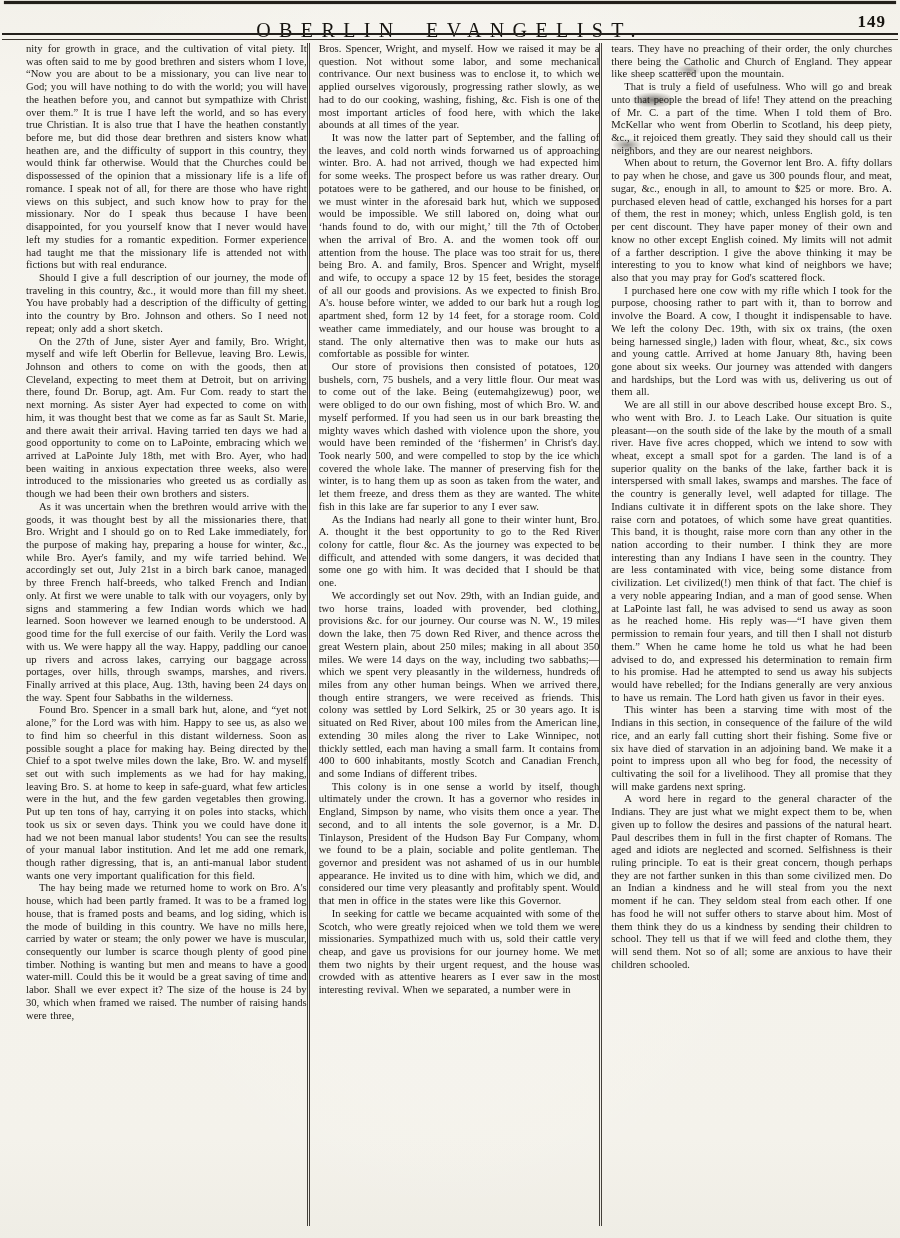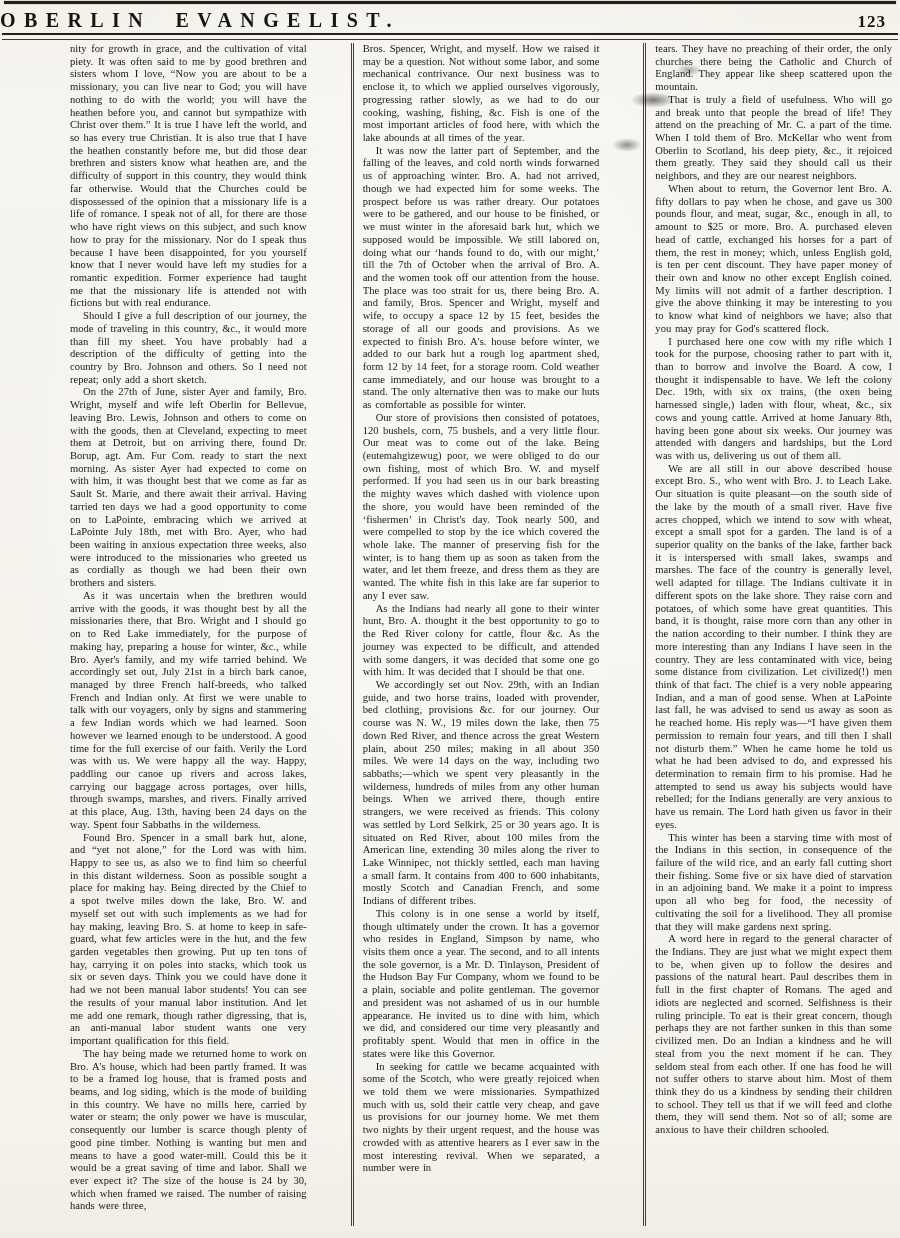--- a/index.html
+++ b/index.html
@@ -36,26 +36,26 @@
   }
   .rule-bottom {
     position: absolute;
     bottom: 0px; left: 2px; right: 2px;
     height: 4px;
     border-top: 2px solid #23201b;
     border-bottom: 1px solid #3a362f;
   }
   .masthead-title {
     display: block;
-    text-align: left;
+    text-align: center;
     font-size: 20px;
-    font-weight: bold;
+    font-weight: normal;
     letter-spacing: 0.42em;
     word-spacing: 0.55em;
-    padding-top: 5px;
+    padding-top: 15px;
     font-family: "Liberation Serif", "DejaVu Serif", serif;
   }
   .page-number {
     position: absolute;
     right: 14px;
     top: 12px;
     font-size: 17px;
     font-weight: bold;
     letter-spacing: 1px;
   }
@@ -64,21 +64,20 @@
     display: flex;
     align-items: stretch;
     box-sizing: border-box;
     padding: 3px 8px 6px 26px;
     height: 1192px;
   }
   .col {
     flex: 1 1 0;
     min-width: 0;
     box-sizing: border-box;
-    margin-left: 44px;
   }
   .col + .col {
     border-left: 3px double #44403a;
     padding-left: 9px;
   }
   .col p {
     margin: 0;
     font-size: 10.6px;
     line-height: 12.72px;
     text-align: justify;
@@ -109,21 +108,21 @@
   }
 </style>
 </head>
 <body>
 
 <div class="page">
 
   <div class="masthead">
     <div class="rule-top"></div>
     <span class="masthead-title">OBERLIN EVANGELIST.</span>
-    <span class="page-number">123</span>
+    <span class="page-number">149</span>
     <div class="rule-bottom"></div>
   </div>
 
   <div class="columns">
     <div class="col">
         <p>nity for growth in grace, and the cultivation of vital piety. It was often said to me by good brethren and sisters whom I love, “Now you are about to be a missionary, you can live near to God; you will have nothing to do with the world; you will have the heathen before you, and cannot but sympathize with Christ over them.” It is true I have left the world, and so has every true Christian. It is also true that I have the heathen constantly before me, but did those dear brethren and sisters know what heathen are, and the difficulty of support in this country, they would think far otherwise. Would that the Churches could be dispossessed of the opinion that a missionary life is a life of romance. I speak not of all, for there are those who have right views on this subject, and such know how to pray for the missionary. Nor do I speak thus because I have been disappointed, for you yourself know that I never would have left my studies for a romantic expedition. Former experience had taught me that the missionary life is attended not with fictions but with real endurance.</p>
         <p>Should I give a full description of our journey, the mode of traveling in this country, &amp;c., it would more than fill my sheet. You have probably had a description of the difficulty of getting into the country by Bro. Johnson and others. So I need not repeat; only add a short sketch.</p>
         <p>On the 27th of June, sister Ayer and family, Bro. Wright, myself and wife left Oberlin for Bellevue, leaving Bro. Lewis, Johnson and others to come on with the goods, then at Cleveland, expecting to meet them at Detroit, but on arriving there, found Dr. Borup, agt. Am. Fur Com. ready to start the next morning. As sister Ayer had expected to come on with him, it was thought best that we come as far as Sault St. Marie, and there await their arrival. Having tarried ten days we had a good opportunity to come on to LaPointe, embracing which we arrived at LaPointe July 18th, met with Bro. Ayer, who had been waiting in anxious expectation three weeks, also were introduced to the missionaries who greeted us as cordially as though we had been their own brothers and sisters.</p>
         <p>As it was uncertain when the brethren would arrive with the goods, it was thought best by all the missionaries there, that Bro. Wright and I should go on to Red Lake immediately, for the purpose of making hay, preparing a house for winter, &amp;c., while Bro. Ayer's family, and my wife tarried behind. We accordingly set out, July 21st in a birch bark canoe, managed by three French half-breeds, who talked French and Indian only. At first we were unable to talk with our voyagers, only by signs and stammering a few Indian words which we had learned. Soon however we learned enough to be understood. A good time for the full exercise of our faith. Verily the Lord was with us. We were happy all the way. Happy, paddling our canoe up rivers and across lakes, carrying our baggage across portages, over hills, through swamps, marshes, and rivers. Finally arrived at this place, Aug. 13th, having been 24 days on the way. Spent four Sabbaths in the wilderness.</p>
         <p>Found Bro. Spencer in a small bark hut, alone, and “yet not alone,” for the Lord was with him. Happy to see us, as also we to find him so cheerful in this distant wilderness. Soon as possible sought a place for making hay. Being directed by the Chief to a spot twelve miles down the lake, Bro. W. and myself set out with such implements as we had for hay making, leaving Bro. S. at home to keep in safe-guard, what few articles were in the hut, and the few garden vegetables then growing. Put up ten tons of hay, carrying it on poles into stacks, which took us six or seven days. Think you we could have done it had we not been manual labor students! You can see the results of your manual labor institution. And let me add one remark, though rather digressing, that is, an anti-manual labor student wants one very important qualification for this field.</p>

